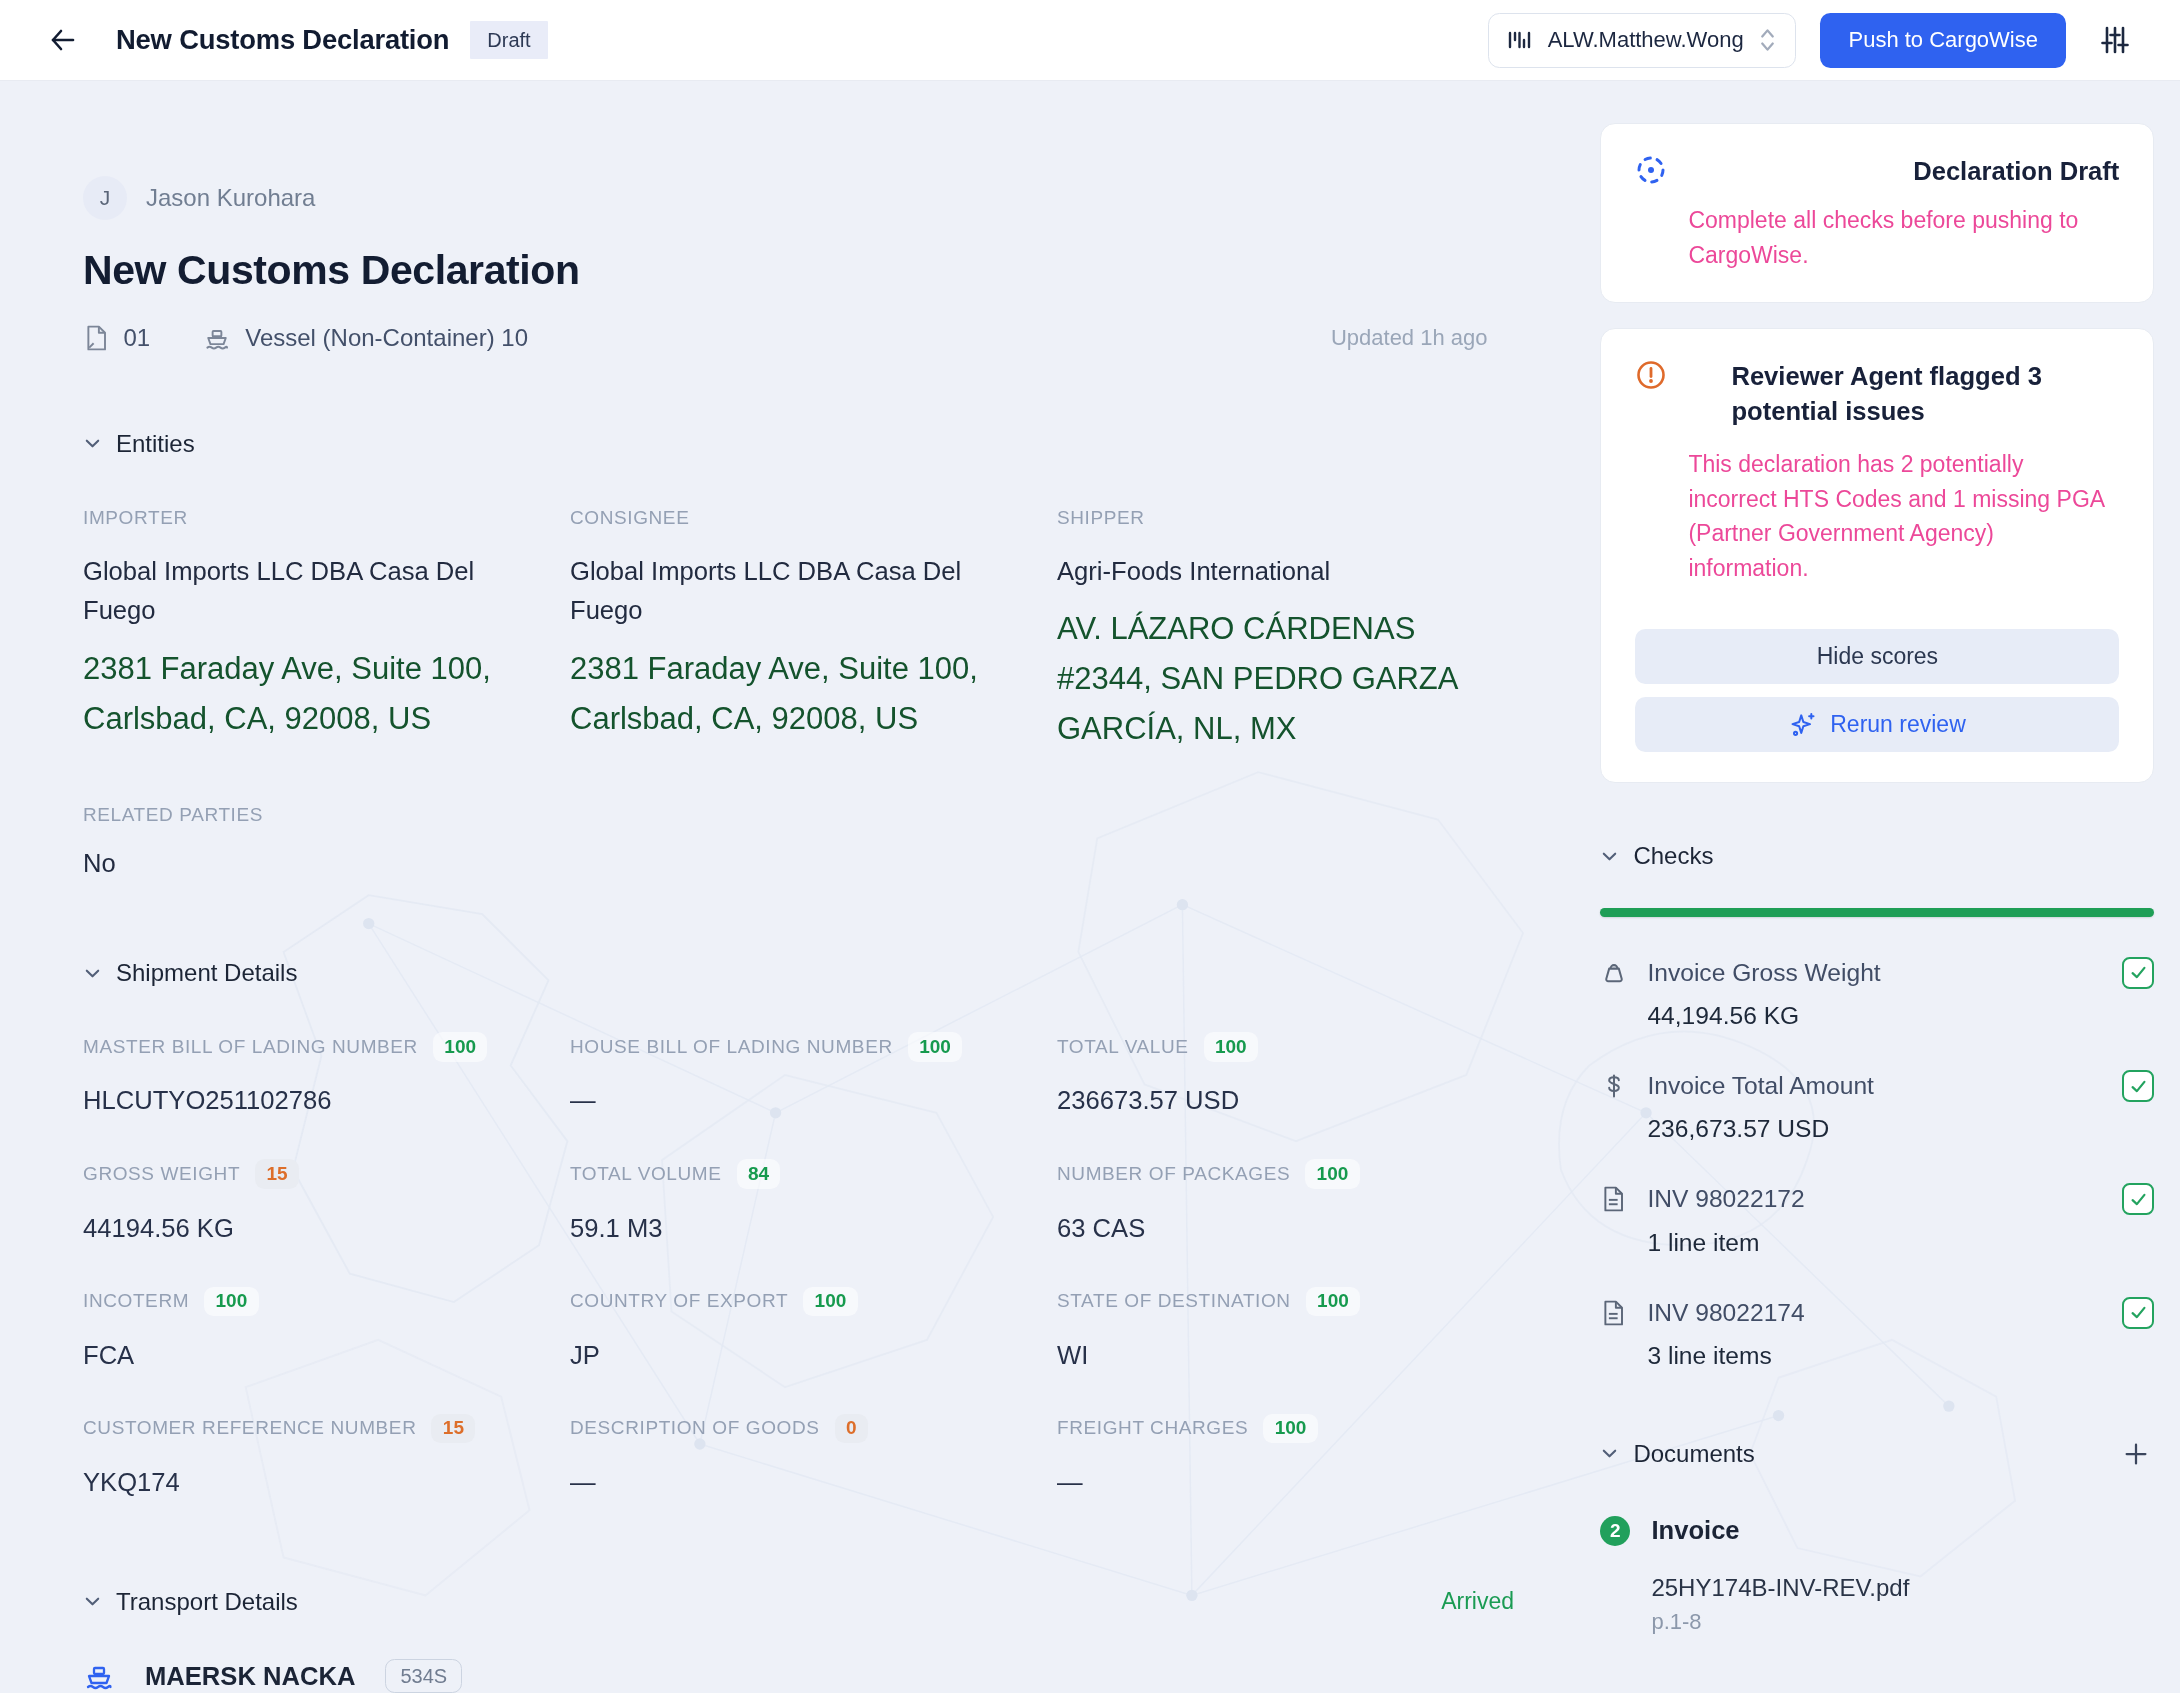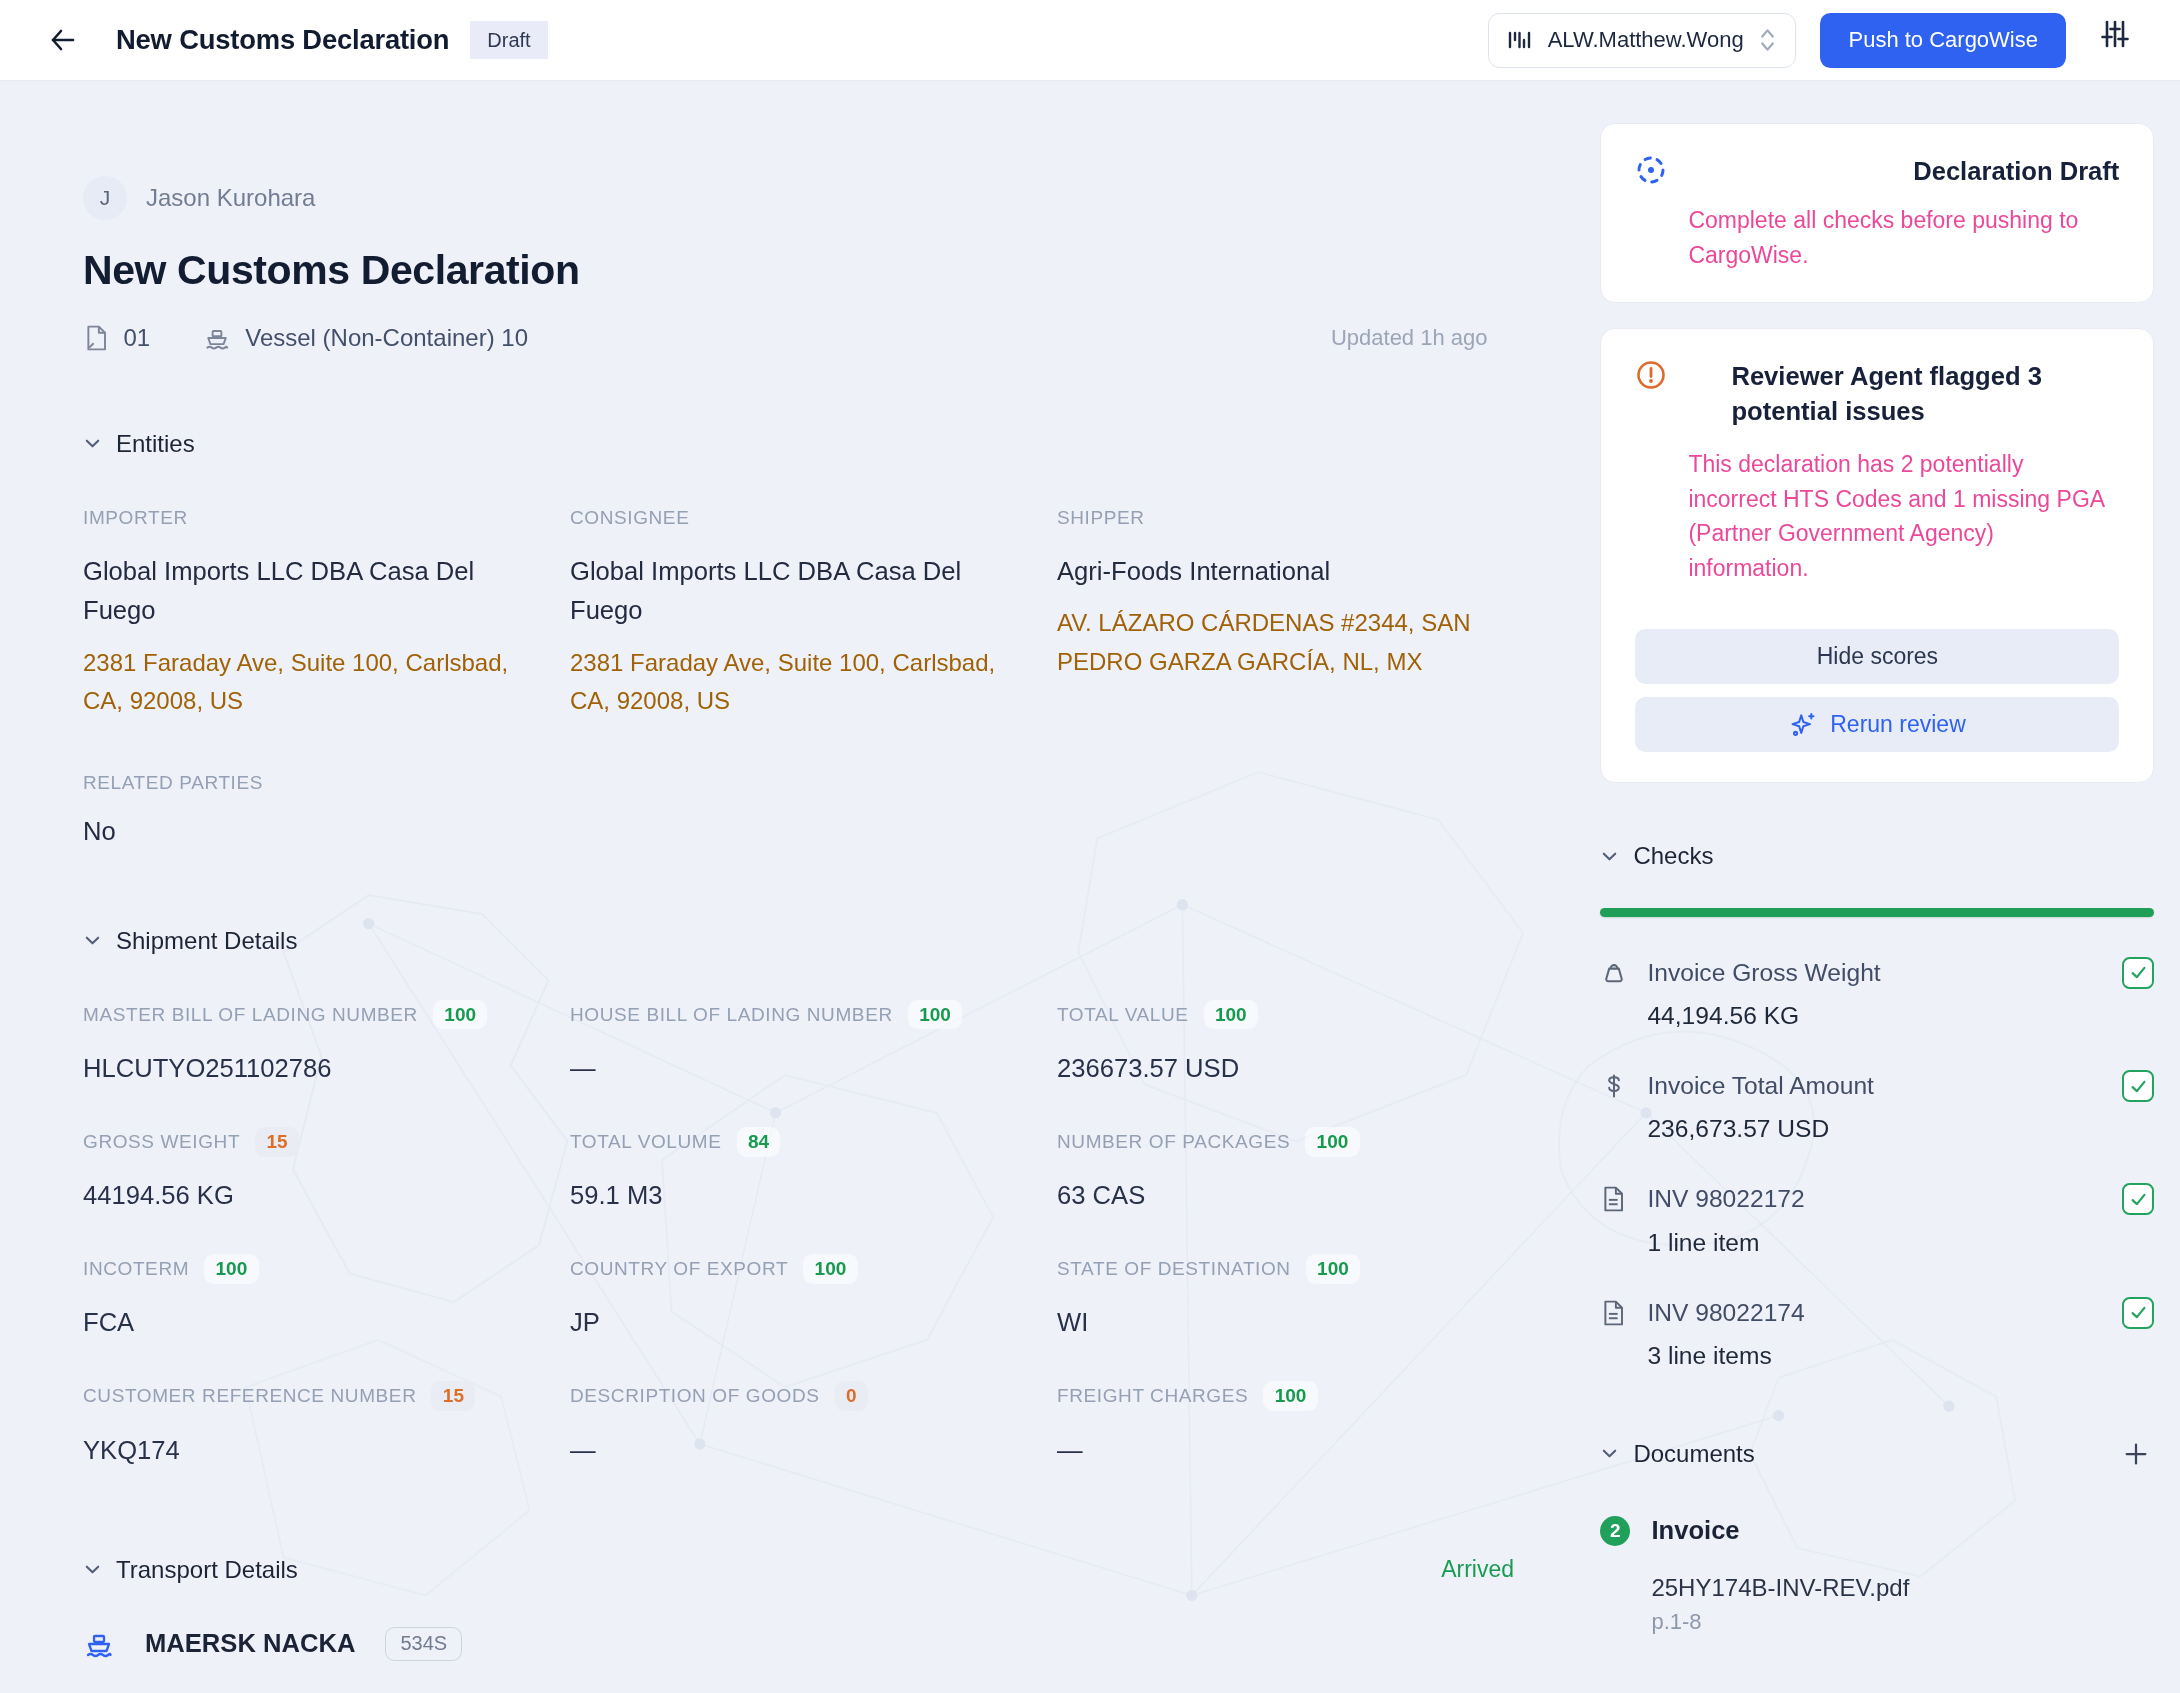--- a/index.html
+++ b/index.html
@@ -17,21 +17,21 @@
   .topbar {
     position:relative; z-index:5;
     height:81px; background:#ffffff;
     border-bottom:0.9px solid #e8ebf2;
     display:flex; align-items:center;
     padding:0 44px;
   }
   .back-btn { width:38px; height:38px; display:flex; align-items:center; justify-content:center; cursor:pointer; }
   .topbar-title { margin-left:34px; font-size:27.4px; font-weight:700; color:#121c31; letter-spacing:-0.2px; }
   .draft-badge { margin-left:21px; background:#e9ecf8; color:#2e3a55; font-size:20px; padding:7.6px 17px; border-radius:1px; }
-  .topbar-right { margin-left:auto; display:flex; align-items:flex-start; }
+  .topbar-right { margin-left:auto; display:flex; align-items:center; }
   .profile-select {
     display:flex; align-items:center; gap:13.2px;
     border:0.9px solid #dde3ed; border-radius:11.4px; background:#fff;
     padding:11.4px 17px; height:55px; cursor:pointer;
   }
   .profile-select .val { font-size:22px; color:#1c2740; }
   .push-btn {
     margin-left:24.6px; height:55px; padding:0 28px;
     background:#2f62f0; color:#fff; border:none; border-radius:10.4px;
     font-size:22px; font-weight:500; font-family:inherit; cursor:pointer;
@@ -57,21 +57,21 @@
 
   
   .section-head { display:flex; align-items:center; gap:14px; cursor:pointer; }
   .section-head .sec-title { font-size:24px; font-weight:500; color:#1c2536; }
   .section-head .spacer { flex:1; }
   .entities-head { margin-top:78px; }
   .grid3 { display:grid; grid-template-columns:487px 487px 1fr; }
   .entities-grid { margin-top:49px; }
   .ent-label, .f-label { font-size:19px; letter-spacing:0.6px; color:#94a0b4; }
   .ent-name { margin-top:23px; font-size:25.6px; color:#222b40; line-height:1.55; max-width:407px; }
-  .ent-addr { margin-top:13.2px; font-size:24px; color:#a16207; line-height:1.6; max-width:450px; }
+  .ent-addr { margin-top:13.2px; font-size:31px; color:#14532d; line-height:1.6; max-width:450px; }
   .related { margin-top:51px; }
   .related-val { margin-top:23px; font-size:25.6px; color:#222b40; }
 
   .shipment-head { margin-top:81px; }
   .fields-grid { margin-top:45px; row-gap:44px; }
   .f-label-row { display:flex; align-items:center; gap:15px; }
   .score { font-size:19px; font-weight:700; padding:3.8px 11.4px; border-radius:9.5px; }
   .score[data-tone="green"] { color:#169a4e; background:rgba(255,255,255,.55); }
   .score[data-tone="orange"] { color:#dd6e2a; background:#e9ecf2; }
   .f-value { margin-top:24.6px; font-size:25.6px; color:#273149; }

